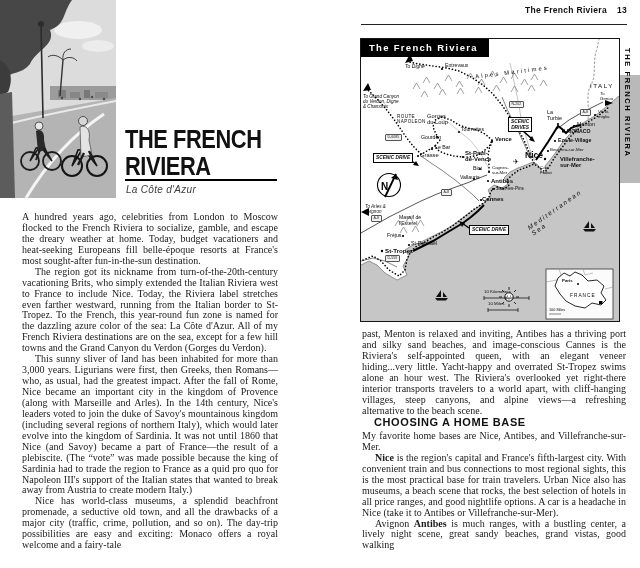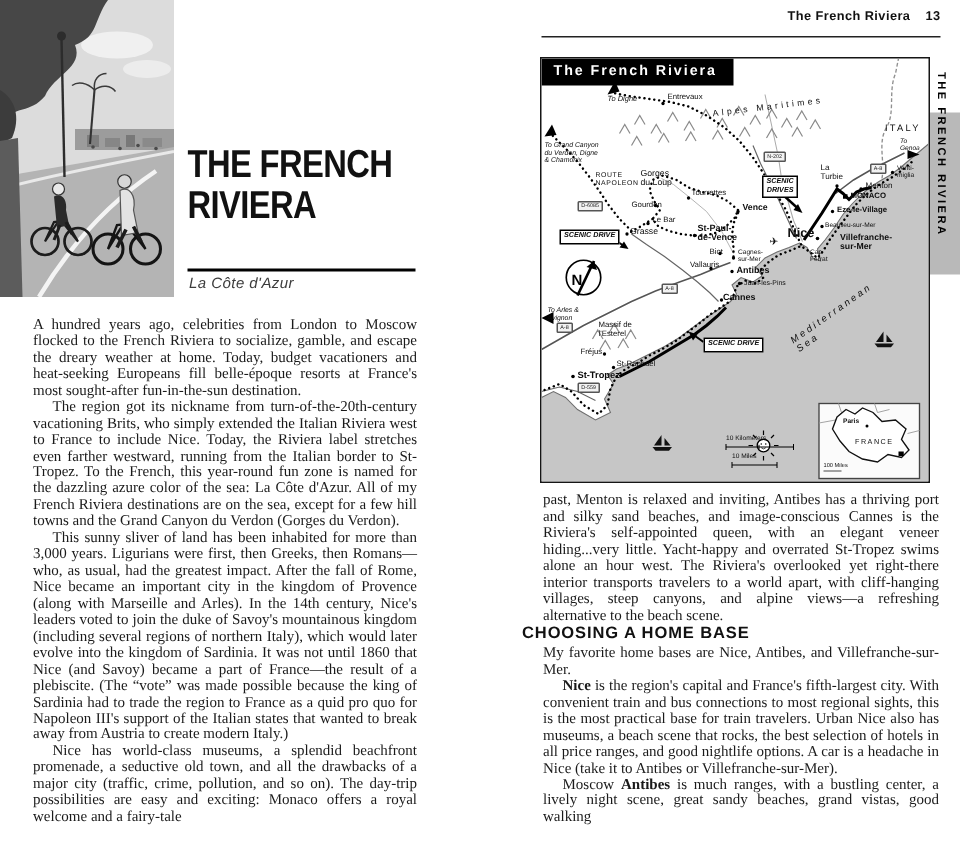--- a/index.html
+++ b/index.html
@@ -1,39 +1,39 @@
 <!DOCTYPE html>
 <html><head>
 <meta charset="utf-8">
 <style>
   html,body{margin:0;padding:0;background:#888;}
   .spread{position:relative;width:640px;height:568px;background:#ffffff;overflow:hidden;
           font-family:"Liberation Sans",sans-serif;}
   
   .photo{position:absolute;left:0;top:0;width:116px;height:198px;}
-  .chapter-title{position:absolute;left:125px;top:96px;color:#111;}
+  .chapter-title{position:absolute;left:125px;top:126px;color:#111;}
   .chapter-title .tl{font-weight:bold;font-size:26px;line-height:27px;letter-spacing:-0.5px;
           transform:scaleX(0.84);transform-origin:left top;white-space:nowrap;}
   .title-rule{position:absolute;left:125px;top:179px;width:152px;height:2px;background:#000;}
   .subtitle{position:absolute;left:126px;top:184px;font-style:italic;font-size:10px;color:#3c3c3c;letter-spacing:0.3px;}
   .body-text{position:absolute;font-family:"Liberation Serif",serif;font-size:10px;
           line-height:10.93px;text-align:justify;color:#1a1a1a;}
   .body-text p{margin:0;}
   .body-text p.ind{text-indent:13px;}
   .bold{font-weight:bold;}
   #left-paras{left:22px;top:212px;width:256px;}
   
   .running-header{position:absolute;top:5px;right:13px;font-size:8.5px;font-weight:bold;color:#111;letter-spacing:0.3px;}
   .running-header .pnum{margin-left:10px;font-weight:bold;}
   .header-rule{position:absolute;left:361px;top:24px;width:266px;height:1px;background:#222;}
   .side-tab-band{position:absolute;left:620px;top:75px;width:20px;height:108px;background:#b9b9b9;}
   .side-tab{position:absolute;left:623px;top:48px;height:230px;writing-mode:vertical-rl;
           font-size:7.5px;font-weight:bold;letter-spacing:1.6px;color:#000;white-space:nowrap;}
   #right-paras-top{left:362px;top:329px;width:264px;}
-  .section-heading{position:absolute;left:348px;top:416px;margin:0;font-size:11px;font-weight:bold;
+  .section-heading{position:absolute;left:374px;top:416px;margin:0;font-size:11px;font-weight:bold;
           letter-spacing:0.6px;color:#111;font-family:"Liberation Sans",sans-serif;}
   #right-paras-bottom{left:362px;top:431px;width:264px;}
   
   .map-box{position:absolute;left:360px;top:38px;width:258px;height:282px;border:1px solid #151515;
           background:#fff;overflow:hidden;}
   .map-box svg{position:absolute;left:0;top:0;}
   .map-title{position:absolute;left:0;top:0;background:#000;color:#fff;font-weight:bold;
           font-size:9.5px;letter-spacing:1.3px;padding:3px 11px 4px 8px;}
   #map-labels span.mlabel{position:absolute;font-family:"Liberation Sans",sans-serif;color:#0d0d0d;
           line-height:1.08;white-space:pre-line;}
@@ -291,16 +291,16 @@
       </div>
   </div>
 
   <div class="body-text" id="right-paras-top">
       <p class="para"><span>past, Menton is relaxed and inviting, Antibes has a thriving port and silky sand beaches, and image-conscious Cannes is the Riviera's self-appointed queen, with an elegant veneer hiding...very little. Yacht-happy and overrated St-Tropez swims alone an hour west. The Riviera's overlooked yet right-there interior transports travelers to a world apart, with cliff-hanging villages, steep canyons, and alpine views—a refreshing alternative to the beach scene.</span></p>
     </div>
   <h2 class="section-heading">CHOOSING A HOME BASE</h2>
   <div class="body-text" id="right-paras-bottom">
       <p class="para"><span>My favorite home bases are Nice, Antibes, and Villefranche-sur-Mer.</span></p>
       <p class="para ind"><span class="bold">Nice</span><span> is the region's capital and France's fifth-largest city. With convenient train and bus connections to most regional sights, this is the most practical base for train travelers. Urban Nice also has museums, a beach scene that rocks, the best selection of hotels in all price ranges, and good nightlife options. A car is a headache in Nice (take it to Antibes or Villefranche-sur-Mer).</span></p>
-      <p class="para ind"><span>Moscow </span><span class="bold">Antibes</span><span> is much ranges, with a bustling center, a lively night scene, great sandy beaches, grand vistas, good walking</span></p>
+      <p class="para ind"><span>Avignon </span><span class="bold">Antibes</span><span> is much ranges, with a bustling center, a lively night scene, great sandy beaches, grand vistas, good walking</span></p>
     </div>
 
 </div>
 
 </body></html>

